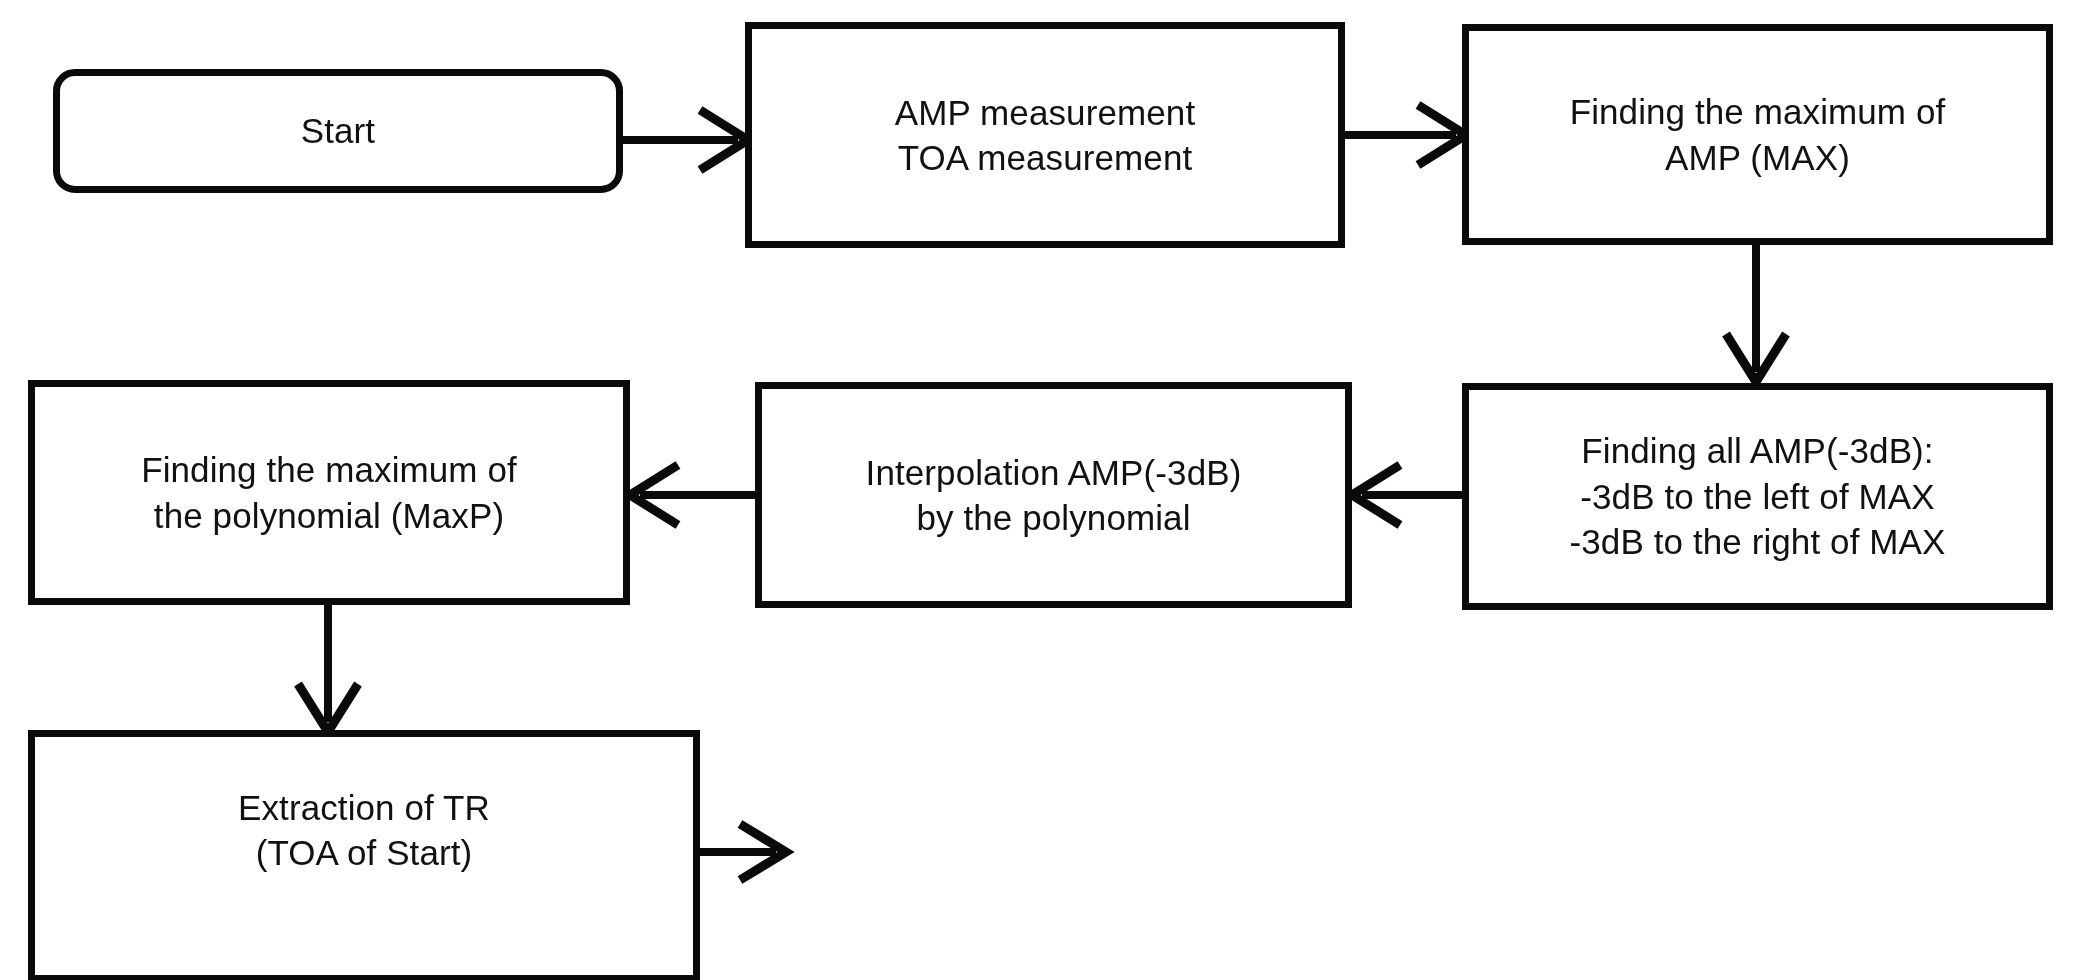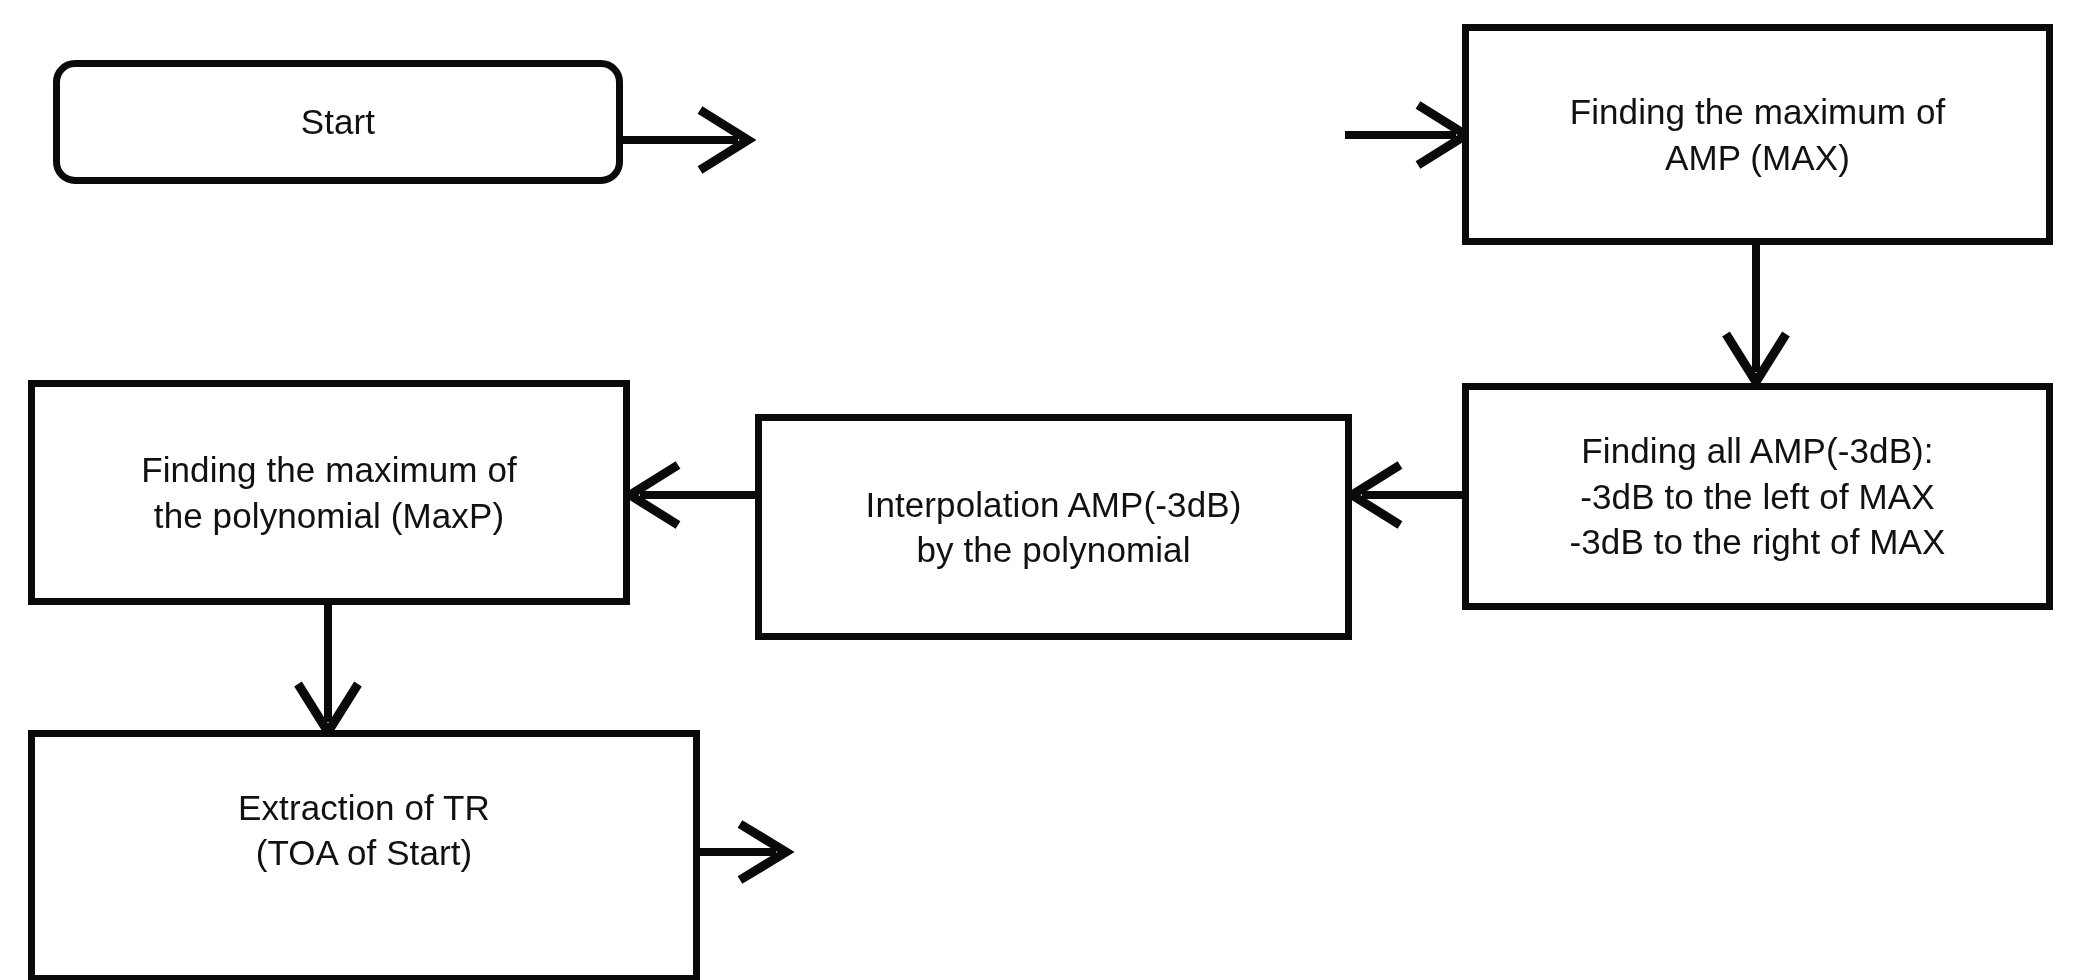--- a/index.html
+++ b/index.html
@@ -97,37 +97,41 @@
       <line class="edge-line" x1="328" y1="605" x2="328" y2="722"></line>
       <polyline class="edge-head" points="298,684 328,732 358,684"></polyline>
     </g>
 
     <g>
       <line class="edge-line" x1="700" y1="852" x2="776" y2="852"></line>
       <polyline class="edge-head" points="740,824 786,852 740,880"></polyline>
     </g>
   </svg>
 
-  <div class="node terminator" style="left:53px; top:60px; width:570px; height:124px;">
+  <div class="node terminator" style="left:53px; top:69px; width:570px; height:124px;">
     <span class="label">Start</span>
   </div>
 
+  <div class="node" style="left:745px; top:22px; width:600px; height:226px;">
+    <span class="label">AMP measurement
+TOA measurement</span>
+  </div>
 
   <div class="node" style="left:1462px; top:24px; width:591px; height:221px;">
     <span class="label">Finding the maximum of
 AMP (MAX)</span>
   </div>
 
   <div class="node" style="left:1462px; top:383px; width:591px; height:227px;">
     <span class="label">Finding all AMP(-3dB):
 -3dB to the left of MAX
 -3dB to the right of MAX</span>
   </div>
 
-  <div class="node" style="left:755px; top:382px; width:597px; height:226px;margin-top:32px;">
+  <div class="node" style="left:755px; top:382px; width:597px; height:226px;">
     <span class="label">Interpolation AMP(-3dB)
 by the polynomial</span>
   </div>
 
   <div class="node" style="left:28px; top:380px; width:602px; height:225px;">
     <span class="label">Finding the maximum of
 the polynomial (MaxP)</span>
   </div>
 
   <div class="node" style="left:28px; top:730px; width:672px; height:252px;">

